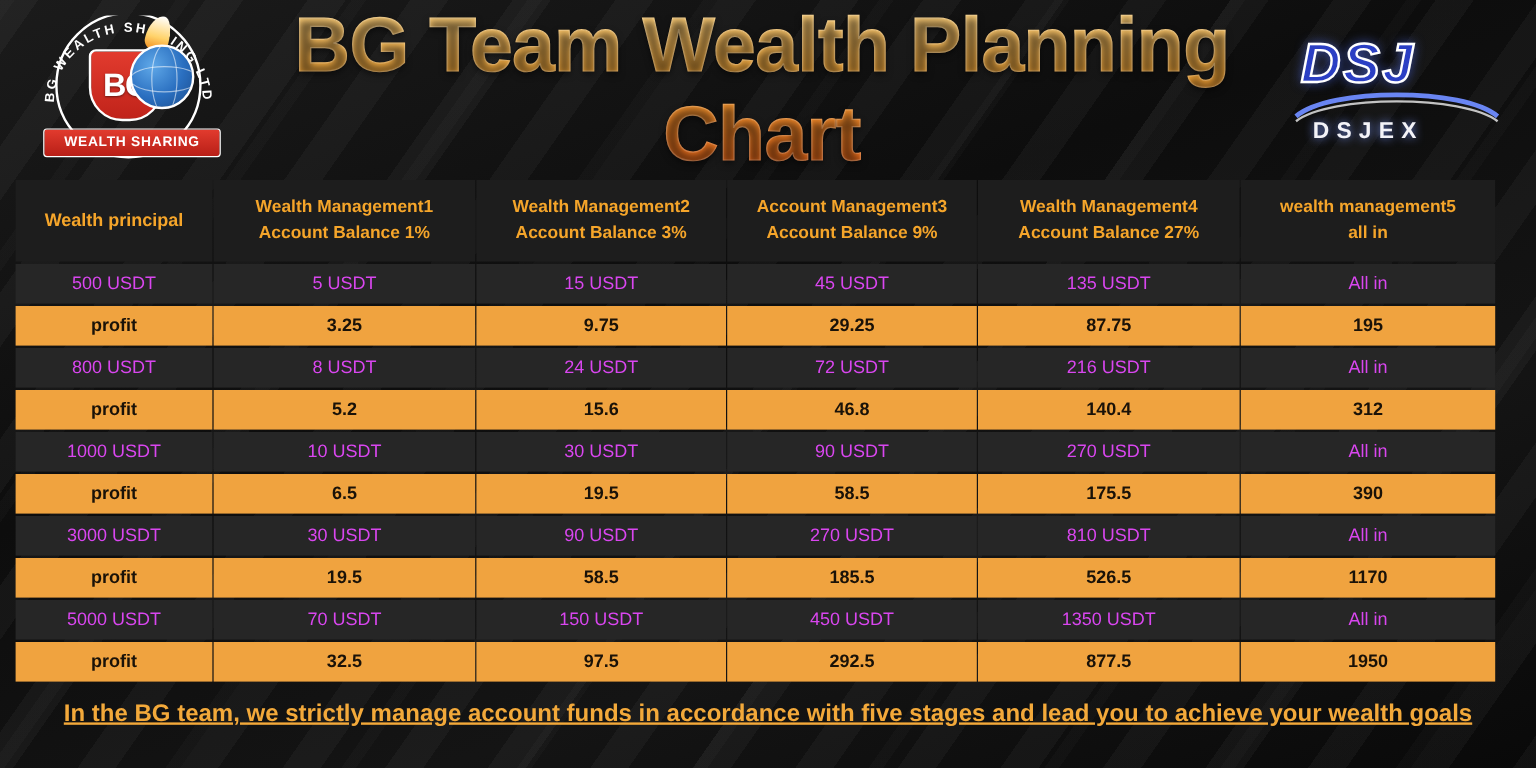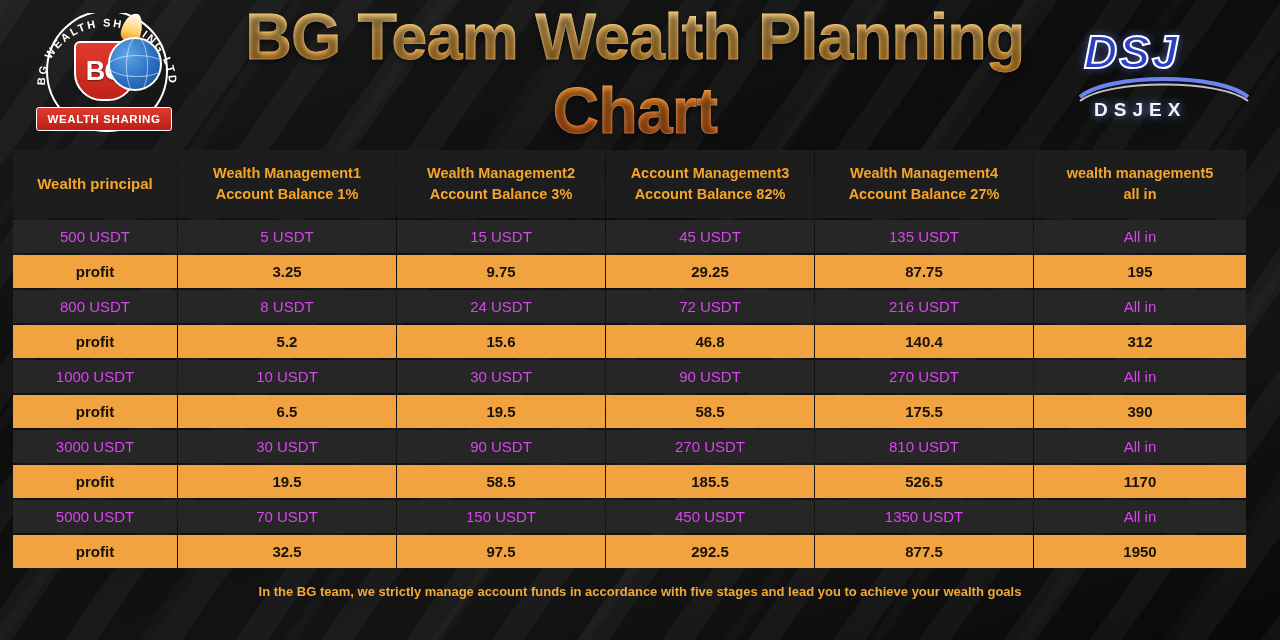--- a/index.html
+++ b/index.html
@@ -84,21 +84,21 @@
     position: absolute;
     left: 96px; top: 2px;
     width: 20px; height: 30px;
     background: linear-gradient(180deg,#fff 0%, #ffd36b 60%, #f08b1d 100%);
     border-radius: 60% 40% 50% 50% / 70% 70% 30% 30%;
     transform: rotate(14deg);
   }
   .bg-banner {
     position: absolute;
     left: 10px; bottom: 6px;
-    width: 136px; height: 24px;
+    width: 148px; height: 24px;
     background: linear-gradient(180deg,#e23b2e 0%, #b81f17 100%);
     border: 1px solid #fff;
     border-radius: 3px;
     display: flex; align-items: center; justify-content: center;
   }
   .bg-banner span {
     color: #fff;
     font-size: 11.5px;
     font-weight: 800;
     letter-spacing: .6px;
@@ -193,23 +193,24 @@
   colgroup col.c2 { width: 208px; }
   colgroup col.c3 { width: 208px; }
   colgroup col.c4 { width: 218px; }
   colgroup col.c5 { width: 212px; }
 
   
   .footer {
     margin-top: 14px;
     text-align: center;
     color: #f3a93a;
-    font-size: 13px;
+    font-size: 20px;
     font-weight: 600;
     padding: 0 20px;
+    text-decoration: underline;
   }
 </style>
 </head>
 <body>
 
 <div class="page">
 
   <div class="header">
 
     <div class="bg-logo">
@@ -262,21 +263,21 @@
           <th>
             <div>Wealth Management1</div>
             <div>Account Balance 1%</div>
           </th>
           <th>
             <div>Wealth Management2</div>
             <div>Account Balance 3%</div>
           </th>
           <th>
             <div>Account Management3</div>
-            <div>Account Balance 82%</div>
+            <div>Account Balance 9%</div>
           </th>
           <th>
             <div>Wealth Management4</div>
             <div>Account Balance 27%</div>
           </th>
           <th>
             <div>wealth management5</div>
             <div>all in</div>
           </th>
         </tr>

